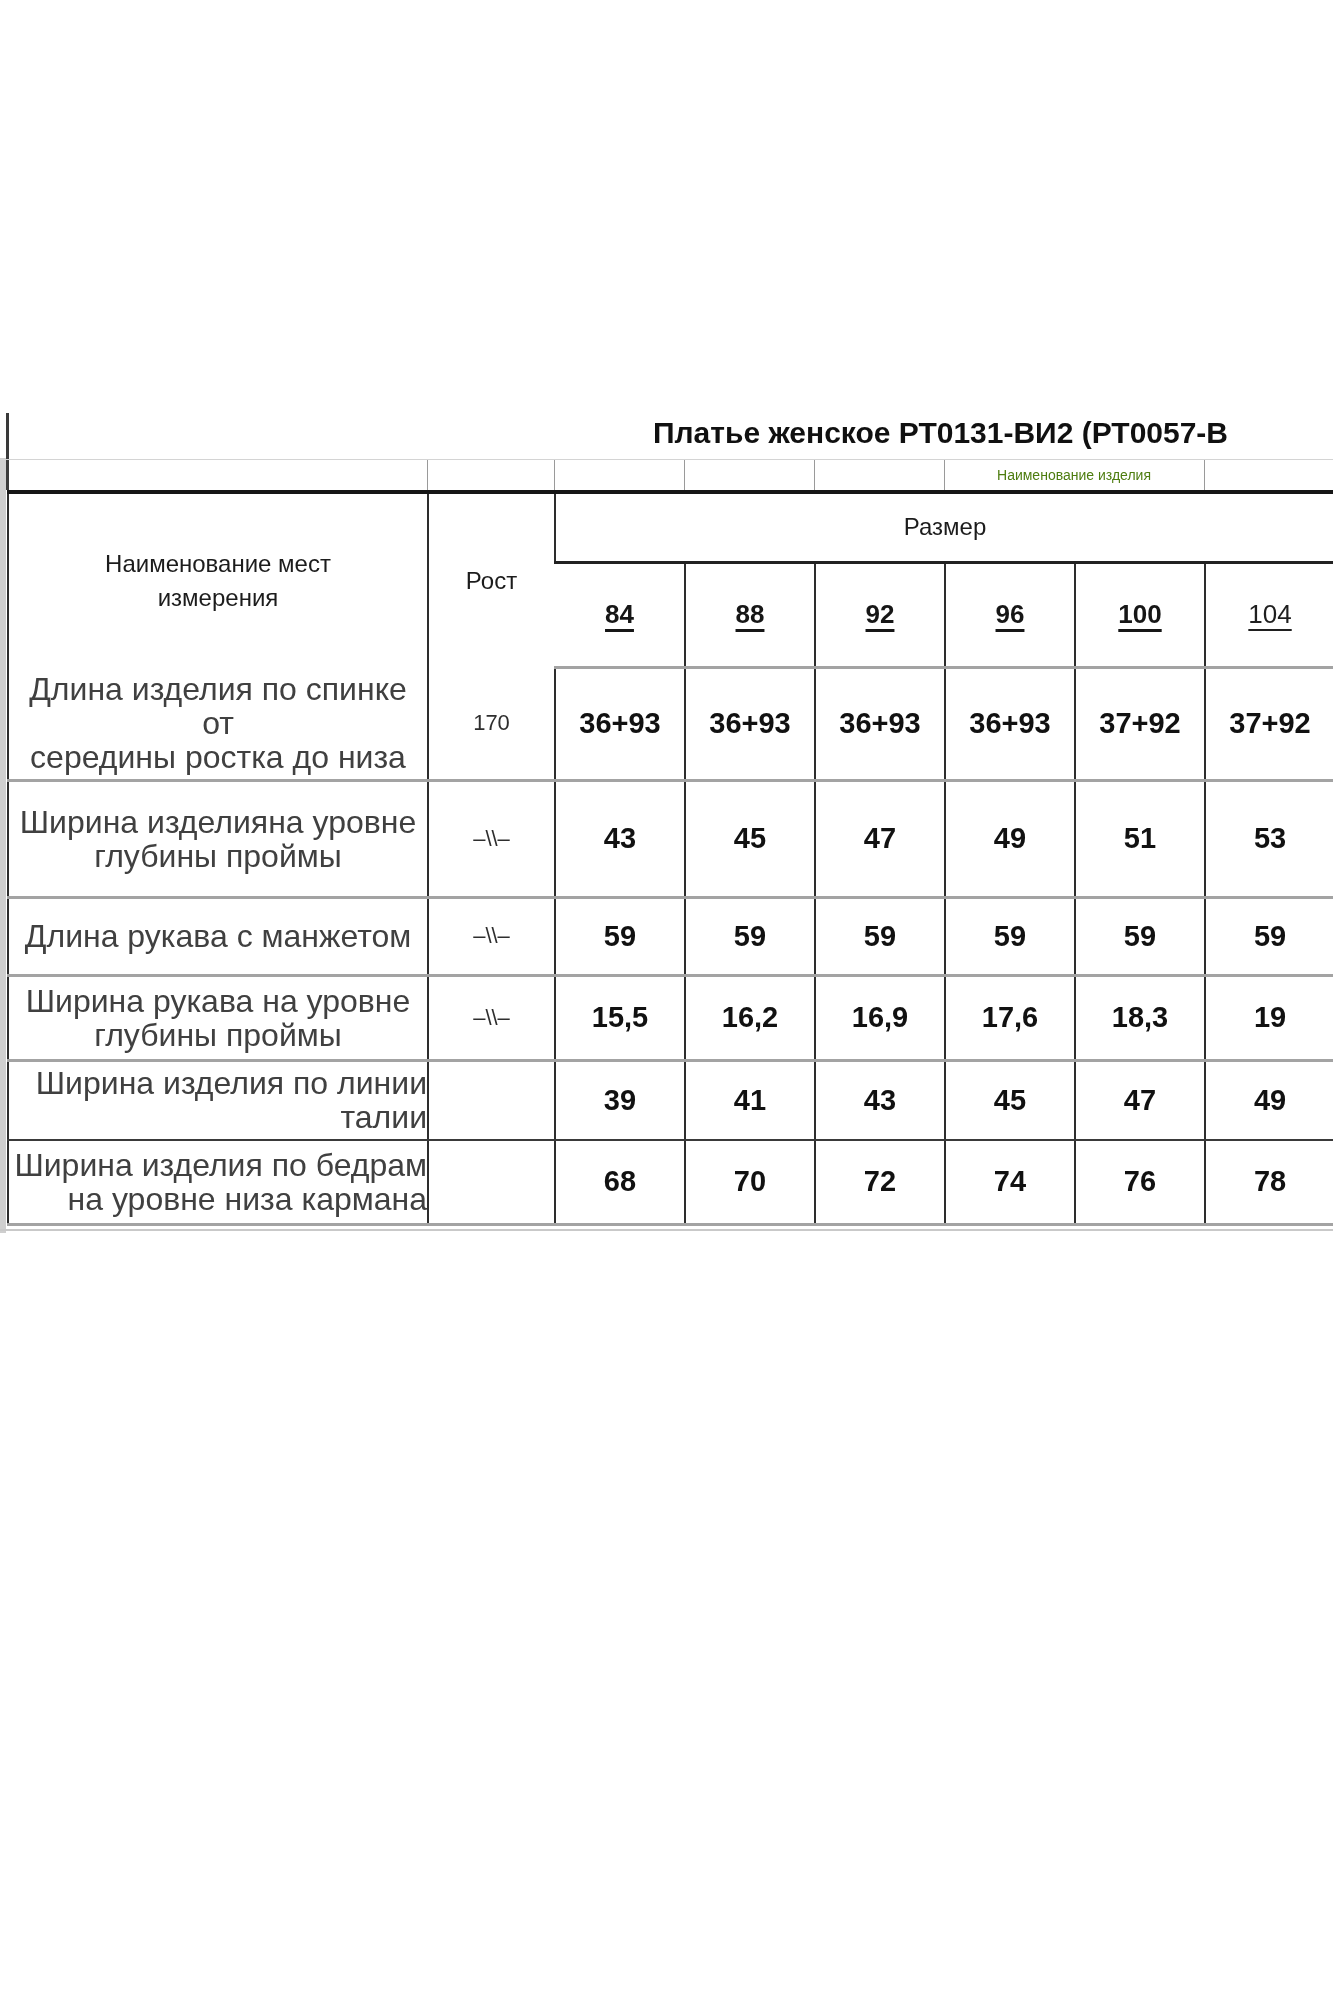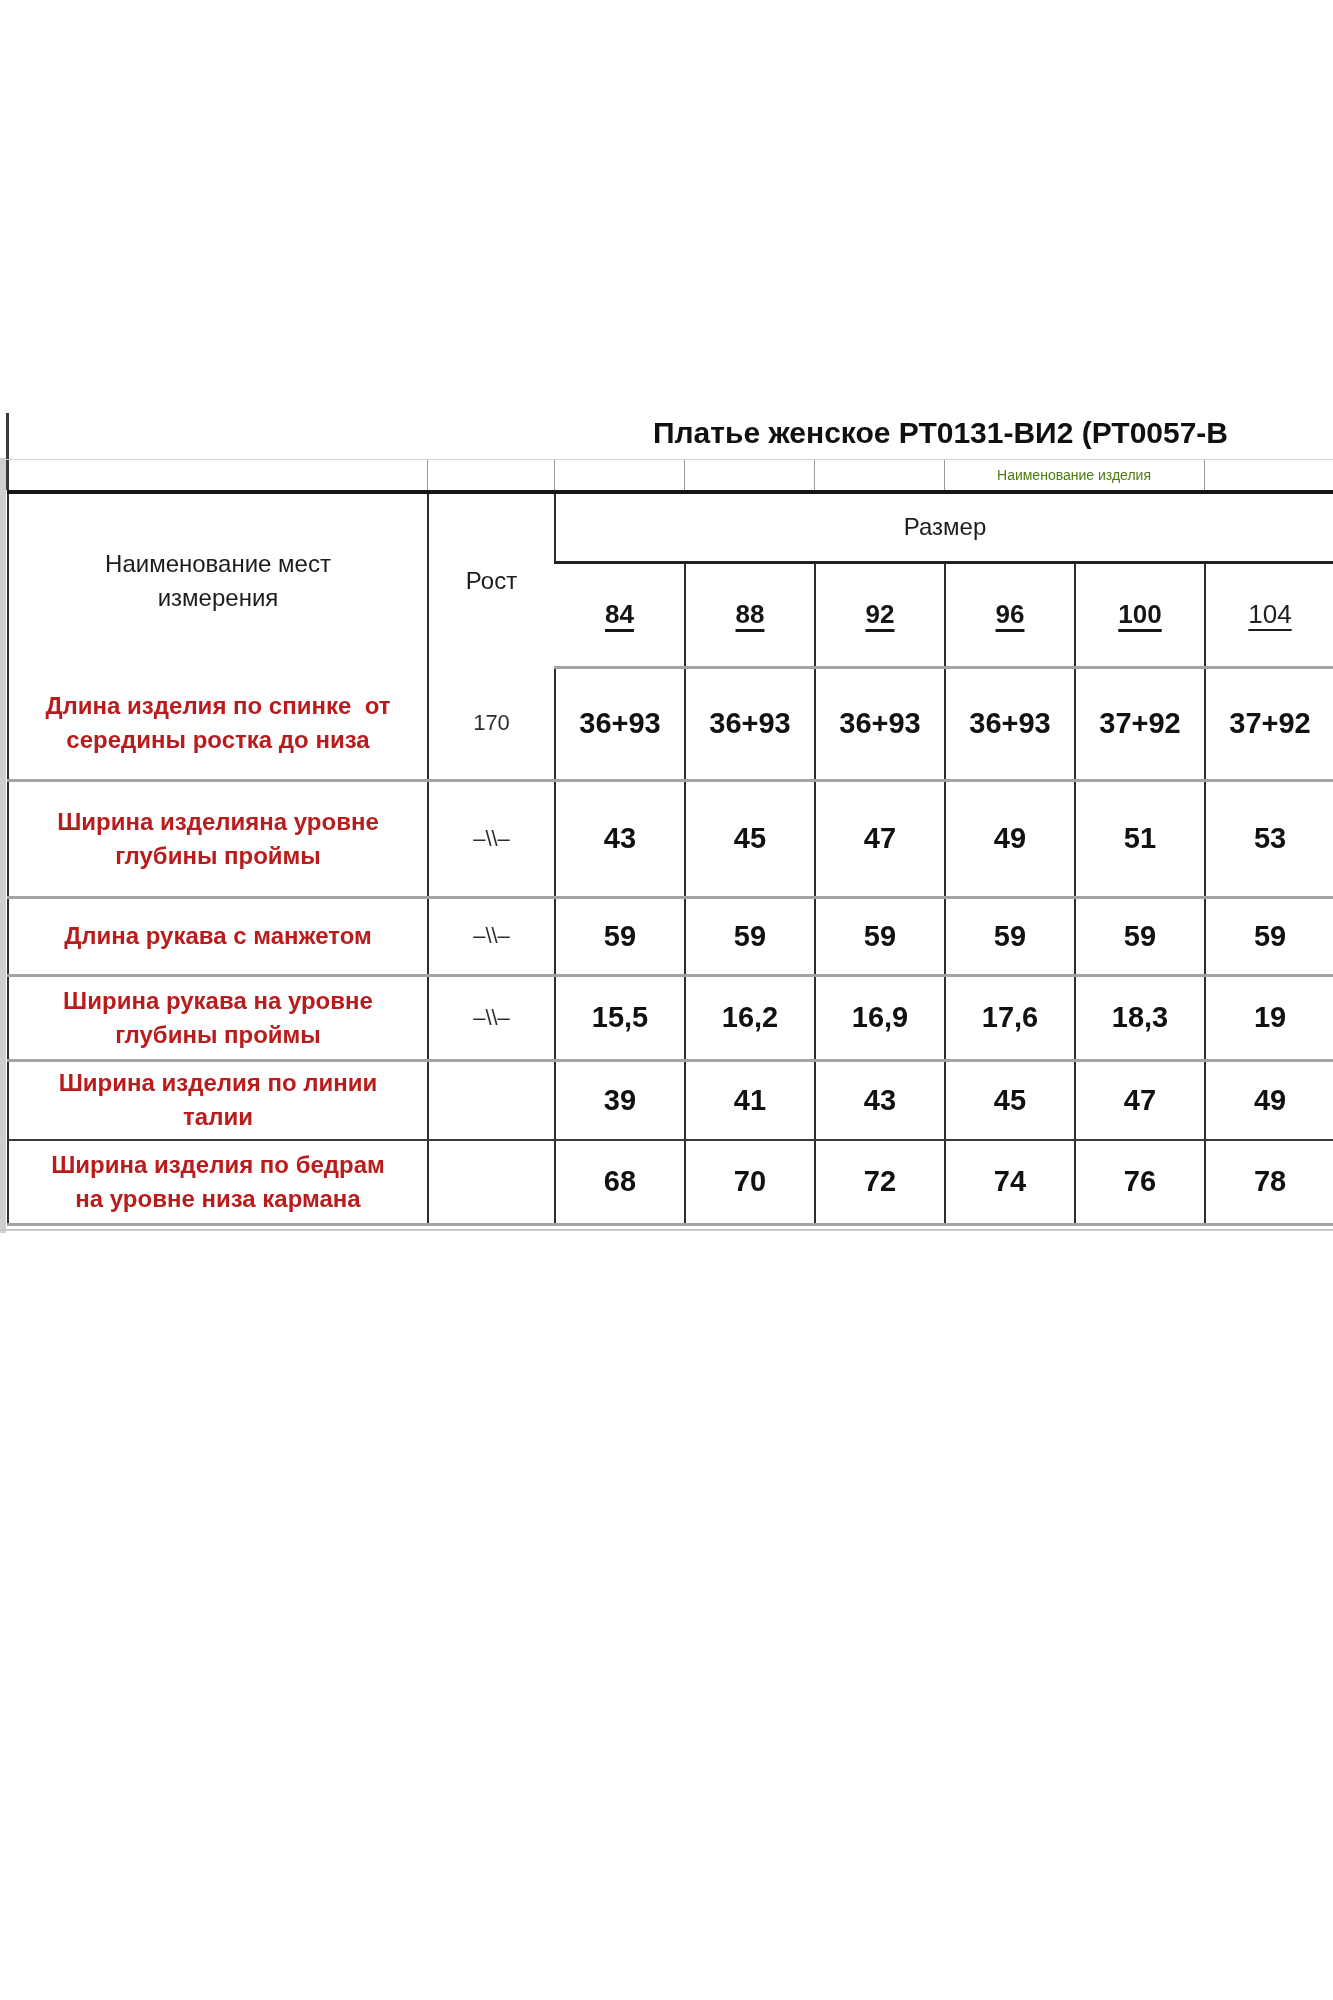--- a/index.html
+++ b/index.html
@@ -40,22 +40,22 @@
   tr.b2 > td { border-bottom:2px solid #3a3a3a; }
 
   th.name  { font-weight:normal; font-size:24px; line-height:34px; text-align:center; white-space:pre-line; color:#1c1c1c; }
   th.rost  { font-weight:normal; font-size:24px; text-align:center; color:#1c1c1c; }
   th.razmer{ font-weight:normal; font-size:24px; text-align:center; padding-left:314px;
              border-bottom:3px solid #222 !important; color:#1c1c1c; }
   th.size  { font-size:26px; font-weight:bold; text-align:center;
              text-decoration:underline; text-underline-offset:6px; text-decoration-thickness:2.5px; }
   th.size-light { font-weight:normal; text-decoration-thickness:1.5px; color:#1f1f1f; }
 
-  td.lbl   { font-size:24px; line-height:34px; text-align:center; white-space:pre-wrap; padding:0 4px; color:#b91c1c;font-weight:bold; }
-  td.lbl.left { text-align:center; }
+  td.lbl   { font-size:32px; line-height:34px; text-align:center; white-space:pre-wrap; padding:0 4px; color:#404040; }
+  td.lbl.left { text-align:right; }
   td.rost  { text-align:center; font-size:22px; color:#2e2e2e; }
   td.val   { text-align:center; font-size:29px; font-weight:bold; color:#111;margin-top:12px; }
 </style>
 </head>
 <body>
 
 <div class="canvas">
 
   <div class="page-edge-strip"></div>
   <div class="corner-line"></div>

